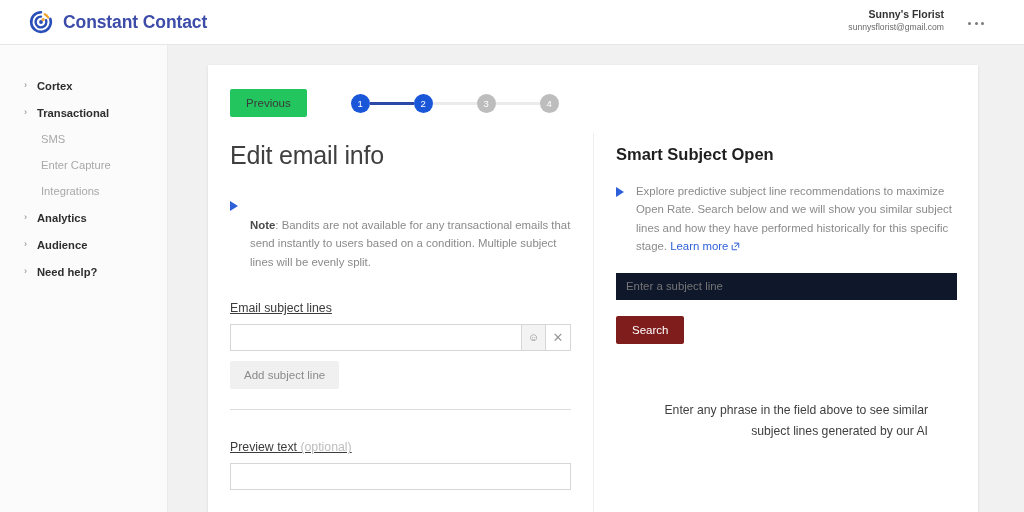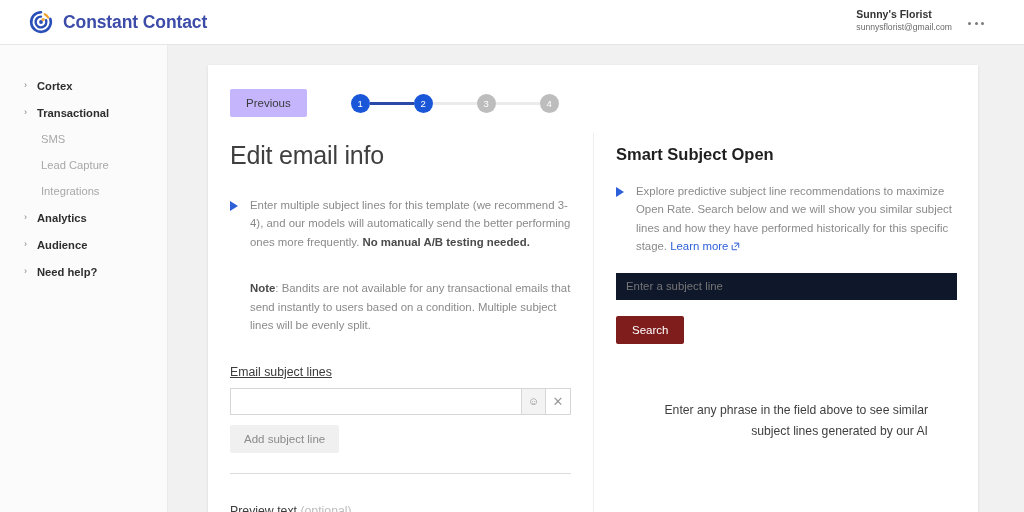--- a/index.html
+++ b/index.html
@@ -22,22 +22,22 @@
   .brand { display: flex; align-items: center; margin-left: 28px; }
   .brand-logo { width: 26px; height: 26px; flex: 0 0 26px; }
   .brand-name {
     margin-left: 9px;
     font-size: 17.5px;
     font-weight: bold;
     color: #3c4ca8;
     letter-spacing: -0.1px;
   }
   .acct {
-    position: absolute; right: 72px; top: 8px;
-    text-align: left; line-height: 1.25; margin-left: 12px;
+    position: absolute; right: 80px; top: 8px;
+    text-align: right; line-height: 1.25; margin-left: 12px;
   }
   .acct-name { font-size: 10.5px; font-weight: bold; color: #333; }
   .acct-mail { font-size: 8.6px; color: #6a6a6a; margin-top: 1px; }
   .kebab {
     position: absolute; right: 36px; top: 18px;
     display: flex; gap: 3.5px; align-items: center;
     padding: 4px; cursor: pointer;
   }
   .kebab i { width: 3px; height: 3px; border-radius: 50%; background: #7a7a7a; display: block; }
 
@@ -72,21 +72,21 @@
     background: #ffffff;
     box-shadow: 0 1px 3px rgba(0,0,0,0.10);
   }
 
   
   .steprow {
     position: absolute; top: 24px; left: 22px;
     display: flex; align-items: center;
   }
   .btn-prev {
-    background: #c4b5fd; color: #3b3b3b;
+    background: #22c55e; color: #3b3b3b;
     font-size: 11.5px; border: none;
     padding: 8px 16px; border-radius: 2px;
     cursor: pointer; font-family: inherit;
   }
   .stepper { display: flex; align-items: center; margin-left: 44px; }
   .step {
     width: 19px; height: 19px; border-radius: 50%;
     display: flex; align-items: center; justify-content: center;
     font-size: 9.5px; color: #fff; cursor: pointer;
     flex: 0 0 19px;
@@ -113,21 +113,21 @@
 
   .bullet-row { display: flex; align-items: flex-start; }
   .tri {
     width: 0; height: 0; margin-top: 5px; margin-right: 12px; flex: 0 0 auto;
     border-top: 5px solid transparent;
     border-bottom: 5px solid transparent;
     border-left: 8px solid #2d5fd9;
   }
   .body-txt { font-size: 11.4px; line-height: 1.62; color: #8a8a8a; }
   .body-txt b { color: #4a4a4a; font-weight: bold; }
-  .note-p { margin-top: 28px; }
+  .note-p { margin-top: 20px; }
   .link {
     color: #2d5fd9; text-decoration: none; cursor: pointer;
   }
   .ext-ic { display: inline-block; width: 9px; height: 9px; margin-left: 3px; vertical-align: -1px; }
 
   .field-label {
     font-size: 12.3px; color: #3c3c3c; font-weight: normal;
     margin-top: 30px; margin-bottom: 9px; display: block; text-decoration: underline;
   }
   .field-label .optional { color: #bdbdbd; }
@@ -216,21 +216,21 @@
       <span class="nav-label">Cortex</span>
     </div>
     <div class="nav-item">
       <span class="nav-chev">›</span>
       <span class="nav-label">Transactional</span>
     </div>
     <div class="nav-sub">
       <span class="nav-label">SMS</span>
     </div>
     <div class="nav-sub">
-      <span class="nav-label">Lead Capture</span>
+      <span class="nav-label">Enter Capture</span>
     </div>
     <div class="nav-sub">
       <span class="nav-label">Integrations</span>
     </div>
     <div class="nav-item">
       <span class="nav-chev">›</span>
       <span class="nav-label">Analytics</span>
     </div>
     <div class="nav-item">
       <span class="nav-chev">›</span>
@@ -258,21 +258,20 @@
     </div>
 
     <div class="cols">
 
       <div class="col-left">
         <h1 class="page-title">Edit email info</h1>
 
         <div class="bullet-row">
           <span class="tri"></span>
           <div>
-            <div class="body-txt"><span>Enter multiple subject lines for this template (we recommend 3-4), and our models will automatically send the better performing ones more frequently. </span><b>No manual A/B testing needed.</b></div>
             <div class="body-txt note-p"><b>Note</b><span>: Bandits are not available for any transactional emails that send instantly to users based on a condition. Multiple subject lines will be evenly split.</span></div>
           </div>
         </div>
 
         <label class="field-label">Email subject lines</label>
         <div class="inputrow">
           <input class="txt-input" type="text" value="" placeholder="" style="">
           <div class="ico-btn">
             <span class="emoji-g">☺</span>
           </div>

